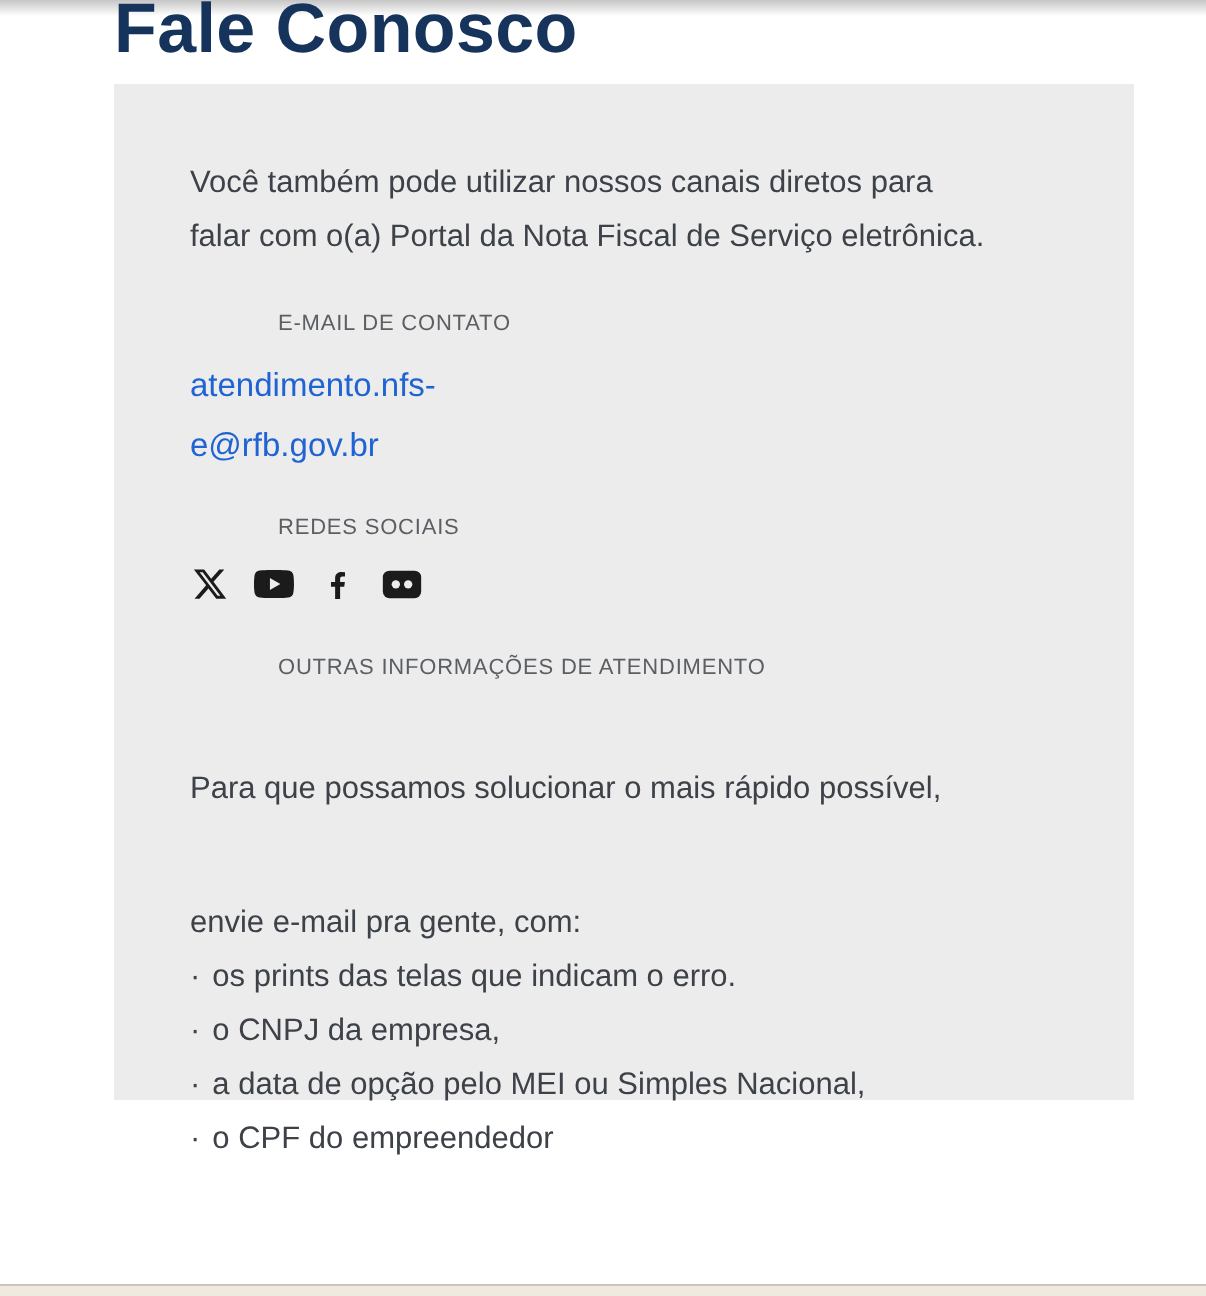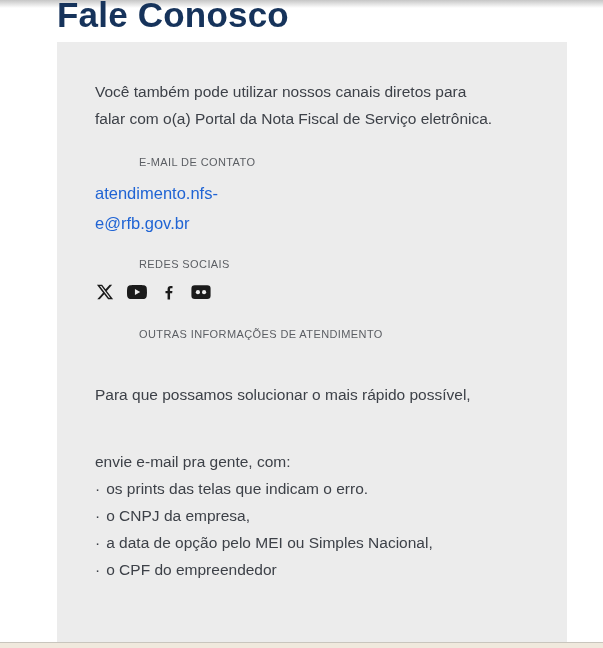--- a/index.html
+++ b/index.html
@@ -24,21 +24,21 @@
   h1.page-title {
     position: relative; z-index: 3;
     margin: 0 0 0 57px;
     font-size: 35px; line-height: 30px;
     font-weight: 700;
     letter-spacing: 0.2px;
     color: #16335B;
   }
   .card {
     margin: 12px 36px 0 57px;
-    width: 510px; height: 600px;
+    width: 510px; height: 508px;
     background: #ECECEC;
     padding: 36px 20px 0 38px;
   }
   .intro {
     margin: 0;
     font-size: 15.5px; line-height: 27px;
     color: #3D4148;
   }
   .intro span { display: block; white-space: nowrap; }
   .section-label {

